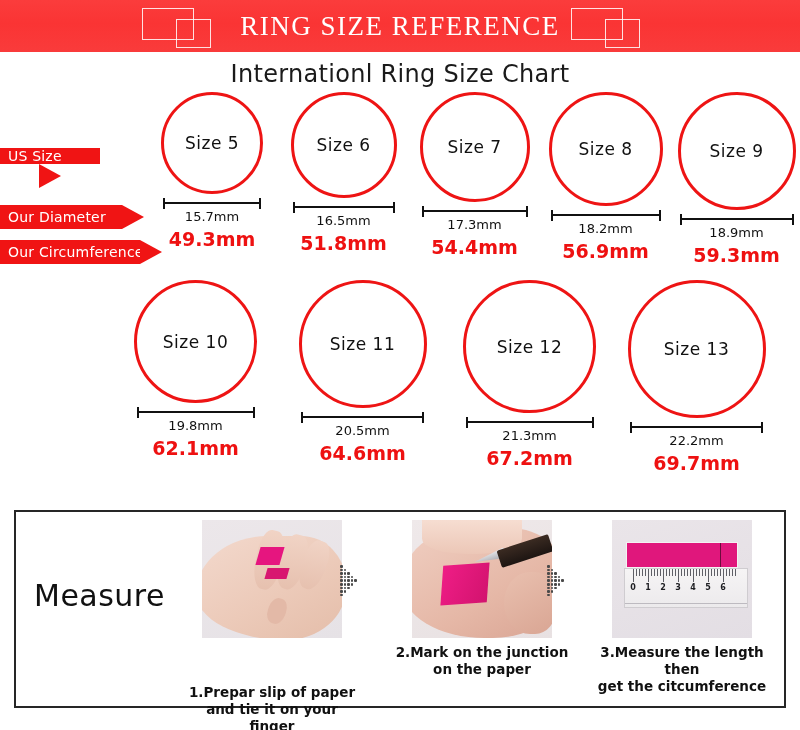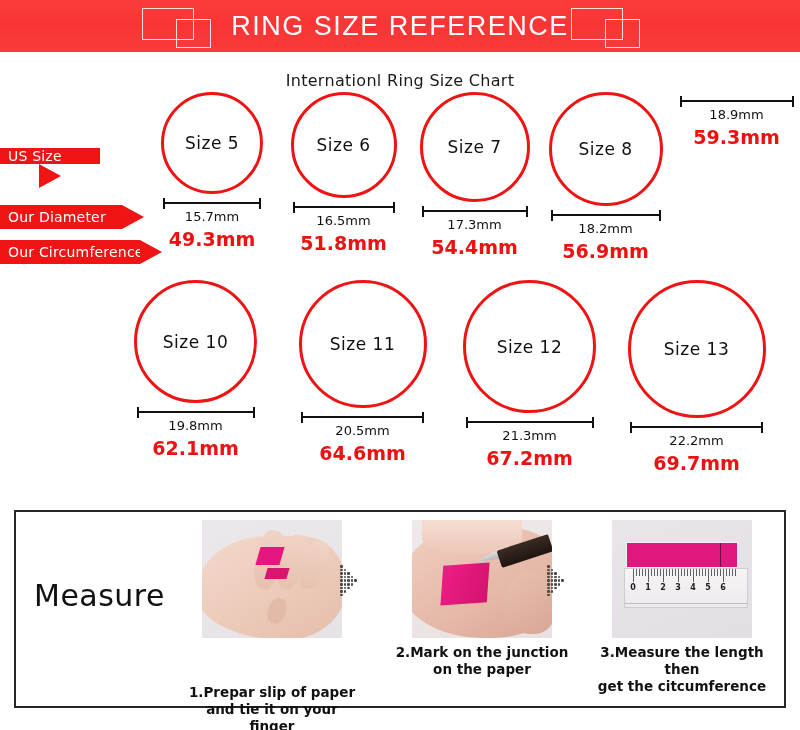--- a/index.html
+++ b/index.html
@@ -26,21 +26,21 @@
     display: flex;
     align-items: center;
     justify-content: center;
     overflow: hidden;
   }
   .banner-title {
     color: #ffffff;
     font-size: 27px;
     letter-spacing: 1.5px;
     font-weight: 400;
-    font-family: Liberation Sans, sans-serif;
+    font-family: Liberation Serif, serif;
     white-space: nowrap;
   }
   .deco {
     position: absolute;
     top: 6px;
     width: 100px;
     height: 42px;
   }
   .deco.left  { left: 140px; }
   .deco.right { left: 563px; }
@@ -54,25 +54,24 @@
   .deco.right .rect.big   { left: 8px;  top: 2px;  width: 52px; height: 32px; }
   .deco.right .rect.small { left: 42px; top: 13px; width: 35px; height: 29px; }
 
   
   .subtitle {
     position: absolute;
     top: 60px;
     left: 0;
     width: 800px;
     text-align: center;
-    font-size: 16px;
+    font-size: 24px;
     color: #1a1a1a;
     font-family: "DejaVu Sans", sans-serif;
     letter-spacing: 0.3px;
-    margin-top: 11px;
   }
 
   
   .arrow-label {
     position: absolute;
     height: 24px;
     display: flex;
     align-items: center;
   }
   .arrow-body {
@@ -456,20 +455,23 @@
     <div class="dim-line" style="width:110px">
       <div class="bar"></div>
       <div class="cap l"></div>
       <div class="cap r"></div>
     </div>
     <div class="dim-text">18.2mm</div>
     <div class="circ-text">56.9mm</div>
   </div>
 
   <div class="ring-cell" style="width:131px">
+    <div class="ring-circle" style="width:118px;height:118px">
+      <span>Size 9</span>
+    </div>
     <div class="dim-line" style="width:114px">
       <div class="bar"></div>
       <div class="cap l"></div>
       <div class="cap r"></div>
     </div>
     <div class="dim-text">18.9mm</div>
     <div class="circ-text">59.3mm</div>
   </div>
 
 </div>

